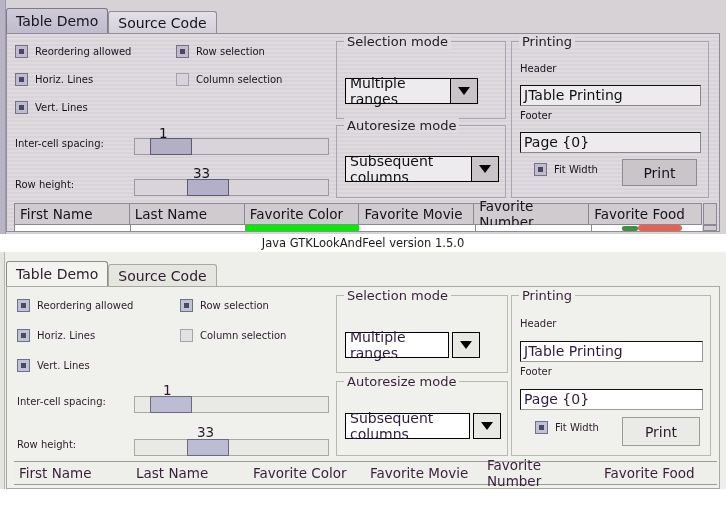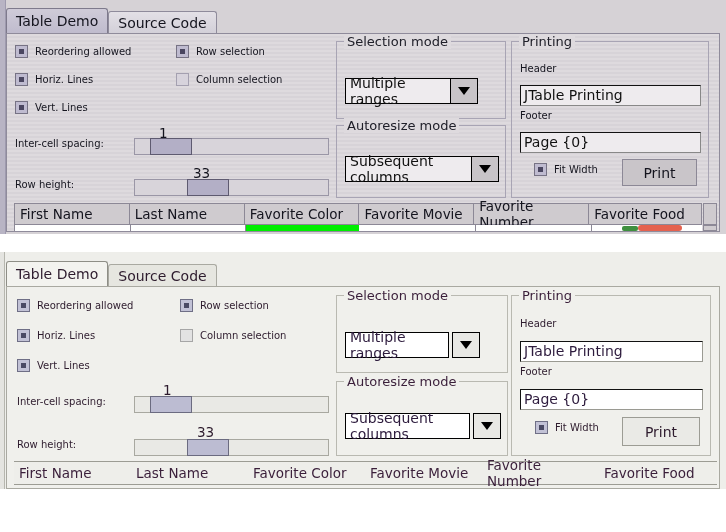--- a/index.html
+++ b/index.html
@@ -187,20 +187,21 @@
           <div style="position:absolute;left:30px;top:1px;width:16px;height:5px;background:#3f8f3f;border-radius:2px;"></div>
           <div style="position:absolute;left:46px;top:0px;width:44px;height:6px;background:#e4624f;border-radius:3px;"></div>
         </div>
         <div style="position:absolute;left:115px;top:0;width:1px;height:6px;background:#8c8896;"></div>
         <div style="position:absolute;left:230px;top:0;width:1px;height:6px;background:#8c8896;"></div>
         <div style="position:absolute;left:460px;top:0;width:1px;height:6px;background:#8c8896;"></div>
       </div>
       <div class="scrollv" style="left:696px;top:191px;width:14px;height:6px;"></div>
     </div>
   </div>
+  <div class="caption" style="top:236px;">Java GTKLookAndFeel version 1.5.0</div>
 </div>
 
 <div class="panel panel-bot t6">
   <div class="app" style="height:237px;">
     <div class="outerline" style="height:237px;"></div>
 
     <div class="tabstrip">
       <div class="tab sel"><span>Table Demo</span></div><div class="tab unsel"><span>Source Code</span></div>
     </div>
 

